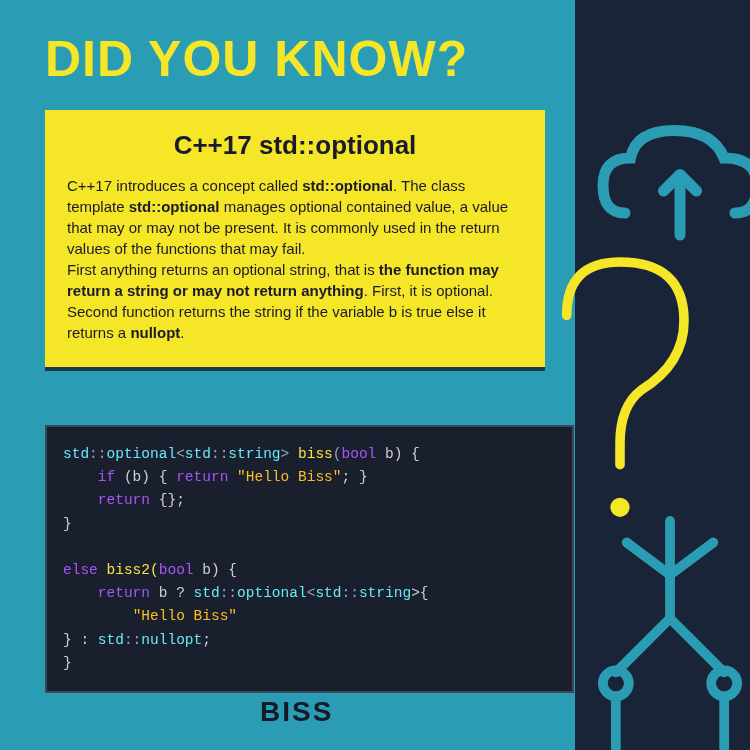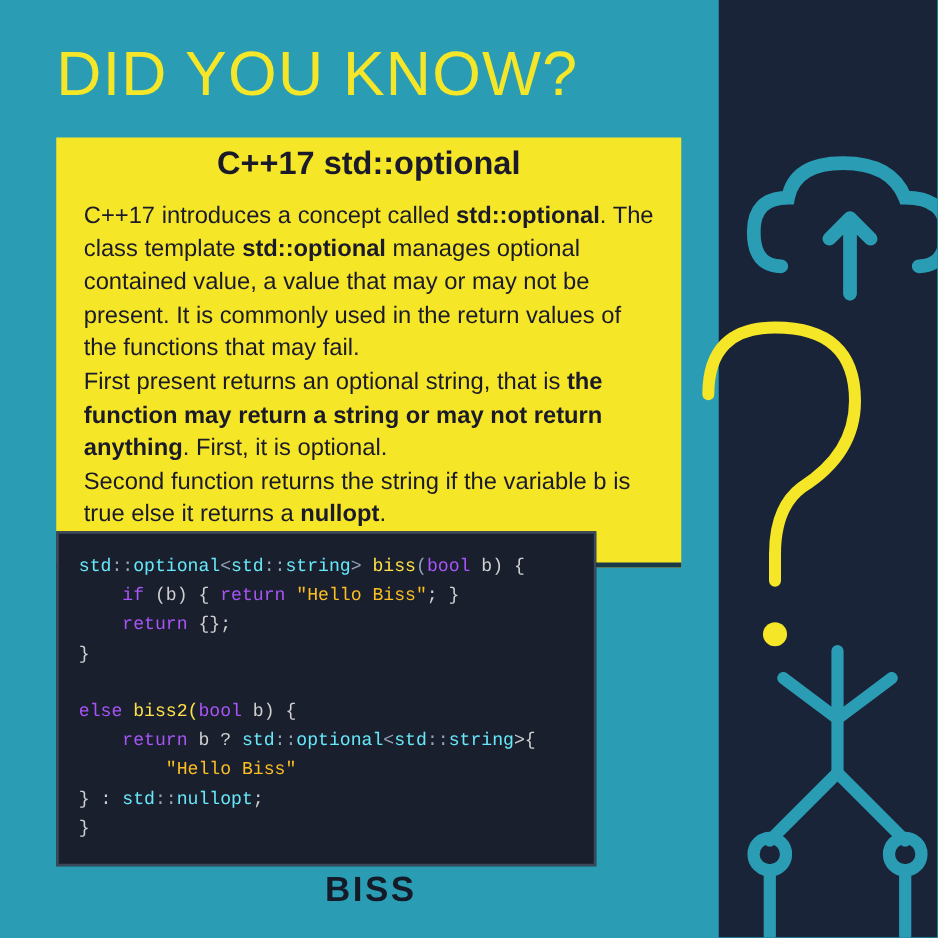--- a/index.html
+++ b/index.html
@@ -18,52 +18,52 @@
       width: 175px;
       height: 100%;
       background: #1a2438;
     }
     .headline {
       position: absolute;
       top: 30px;
       left: 45px;
       color: #f5e628;
       font-size: 50px;
-      font-weight: 400;
+      font-weight: 700;
       letter-spacing: 1px;
       font-family: Arial Black, sans-serif;
     }
     .yellow-card {
       position: absolute;
       top: 110px;
       left: 45px;
       width: 500px;
       background: #f5e628;
-      padding: 5px 22px 24px;
+      padding: 20px 22px 24px;
       border-bottom: 4px solid #1a3a4a;
     }
     .card-title {
       text-align: center;
       font-size: 26px;
       font-weight: 900;
       color: #1a1a2a;
       margin-bottom: 14px;
       font-family: Arial Black, sans-serif;
     }
     .card-body {
-      font-size: 19px;
+      font-size: 15px;
       line-height: 1.4;
       color: #1a1a2a;
     }
     .card-body b { font-weight: 900; }
     .code-block {
       position: absolute;
       top: 425px;
       left: 45px;
-      width: 432px;
+      width: 529px;
       background: #1a1f2e;
       border: 2px solid #3a4a5a;
       padding: 16px;
       font-family: 'Courier New', monospace;
       font-size: 14.5px;
       line-height: 1.6;
       color: #d0d0d0;
     }
     .kw { color: #a855f7; }
     .ty { color: #67e8f9; }
@@ -128,21 +128,21 @@
     <path d="M50 172 L50 220 M150 172 L150 220"></path>
   </g>
 </svg>
 
 <div class="headline">DID YOU KNOW?</div>
 
 <div class="yellow-card">
   <div class="card-title">C++17 std::optional</div>
   <div class="card-body">
     <span>C++17 introduces a concept called </span><b>std::optional</b><span>. The class template </span><b>std::optional</b><span> manages optional contained value, a value that may or may not be present. It is commonly used in the return values of the functions that may fail.</span><br>
-    <span>First present returns an optional string, that is </span><b>the function may return a string or may not return anything</b><span>. First, it is optional.</span><br>
+    <span>First anything returns an optional string, that is </span><b>the function may return a string or may not return anything</b><span>. First, it is optional.</span><br>
     <span>Second function returns the string if the variable b is true else it returns a </span><b>nullopt</b><span>.</span>
   </div>
 </div>
 
 <div class="code-block">
   <div><span class="ty">std</span><span class="pu">::</span><span class="ty">optional</span><span class="pu">&lt;</span><span class="ty">std</span><span class="pu">::</span><span class="ty">string</span><span class="pu">&gt; </span><span class="fn">biss</span><span class="pu">(</span><span class="kw">bool</span><span class="op"> b) {</span></div>
   <div>&nbsp;&nbsp;&nbsp;&nbsp;<span class="kw">if</span><span class="op"> (b) { </span><span class="kw">return</span> <span class="st">"Hello Biss"</span><span class="op">; }</span></div>
   <div>&nbsp;&nbsp;&nbsp;&nbsp;<span class="kw">return</span><span class="op"> {};</span></div>
   <div><span class="op">}</span></div>
   <div>&nbsp;</div>

